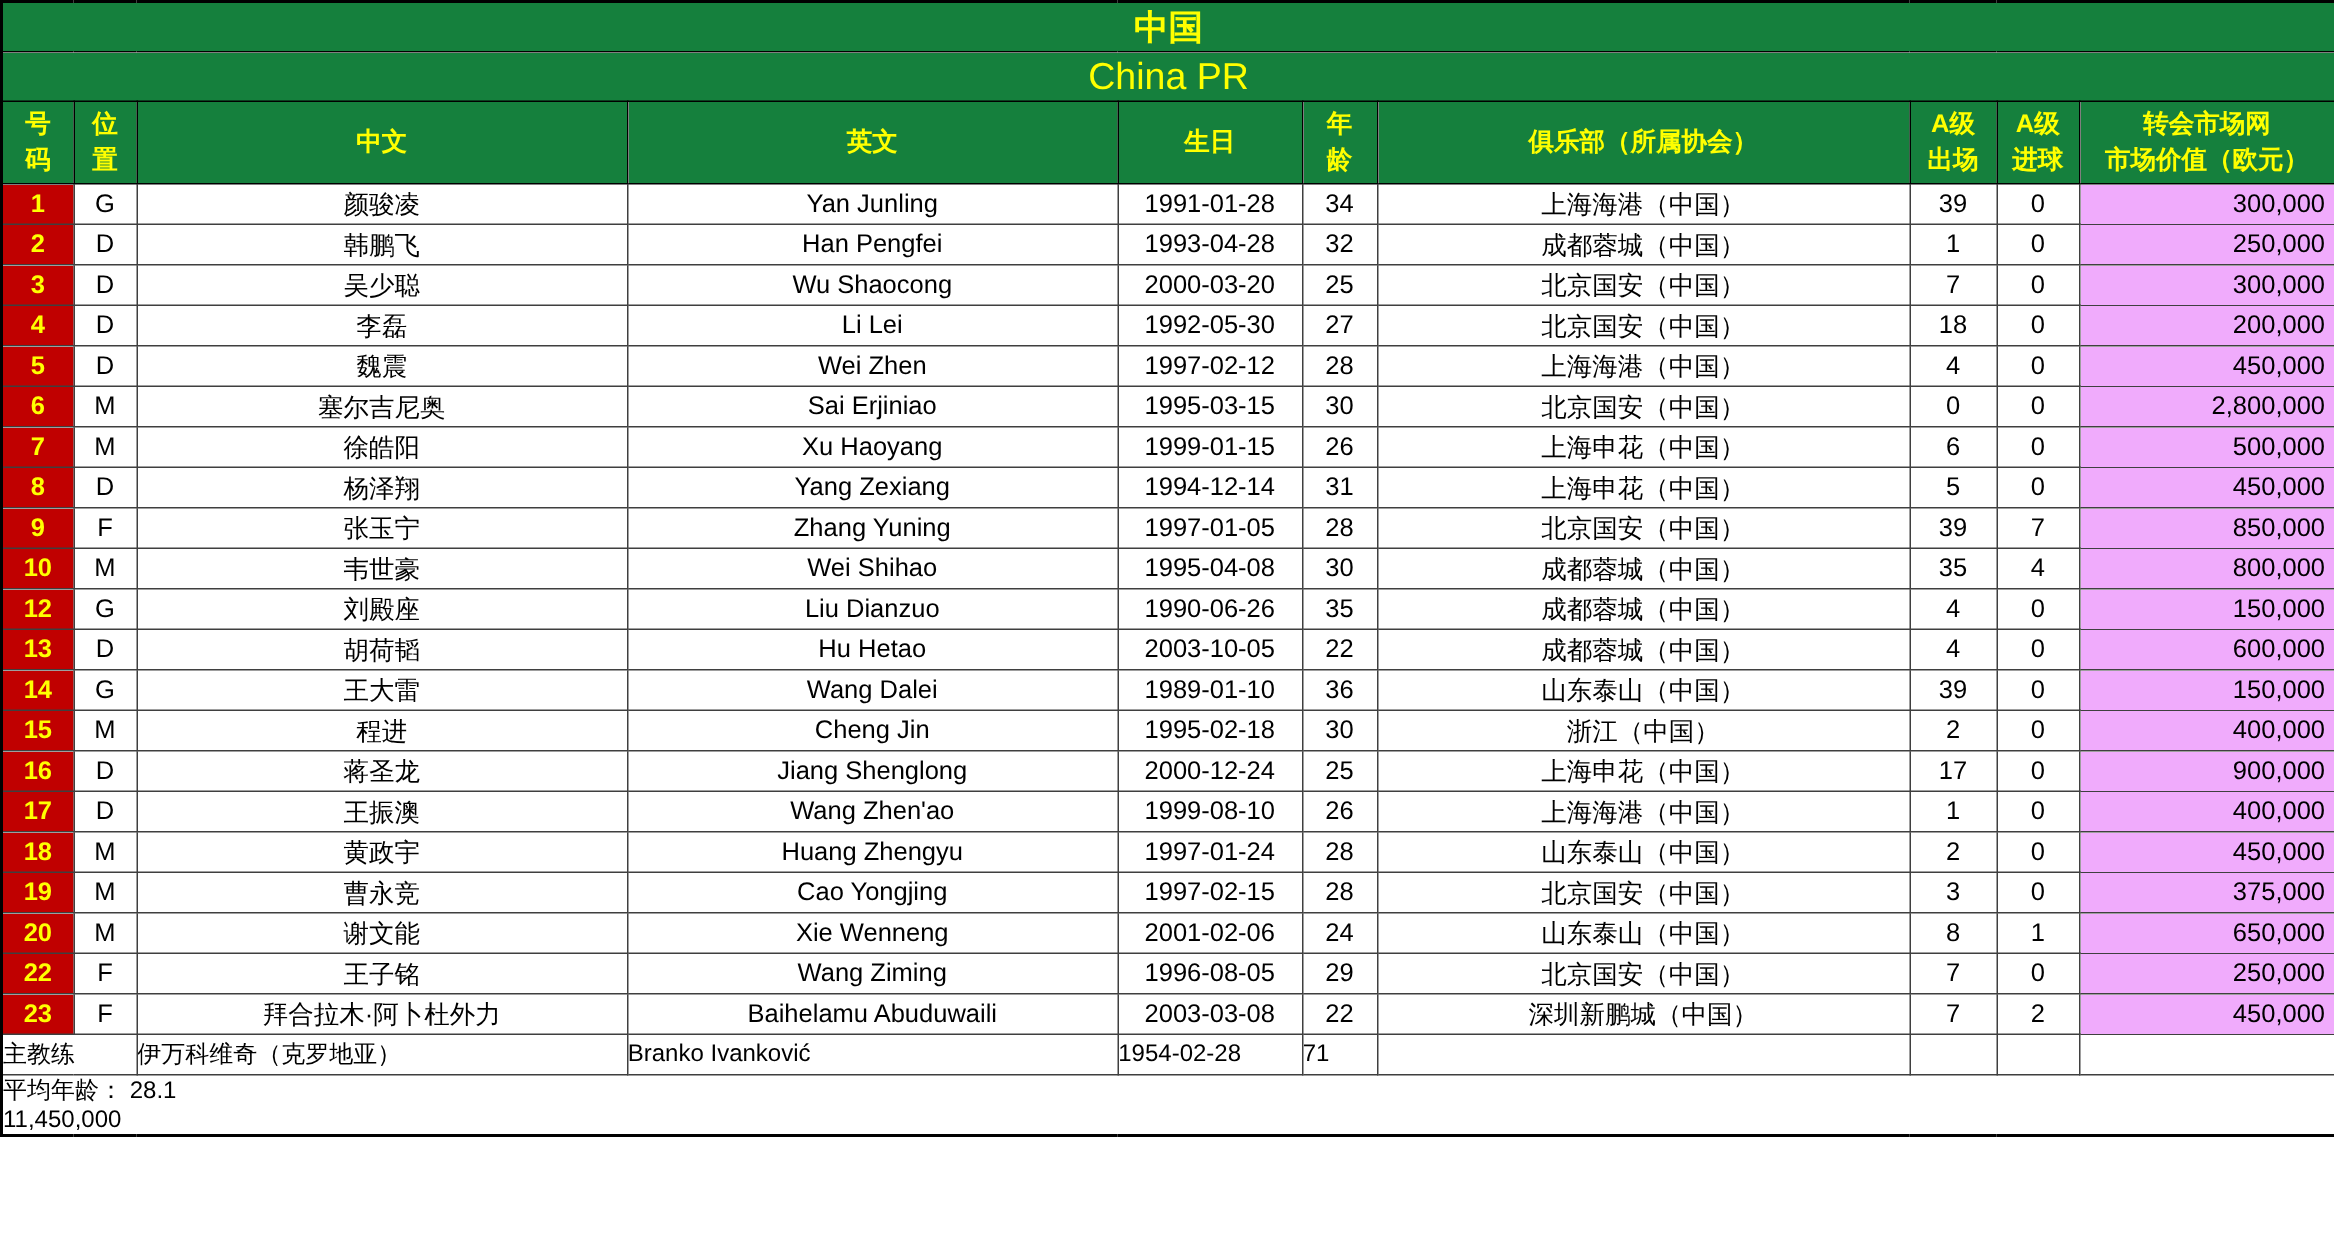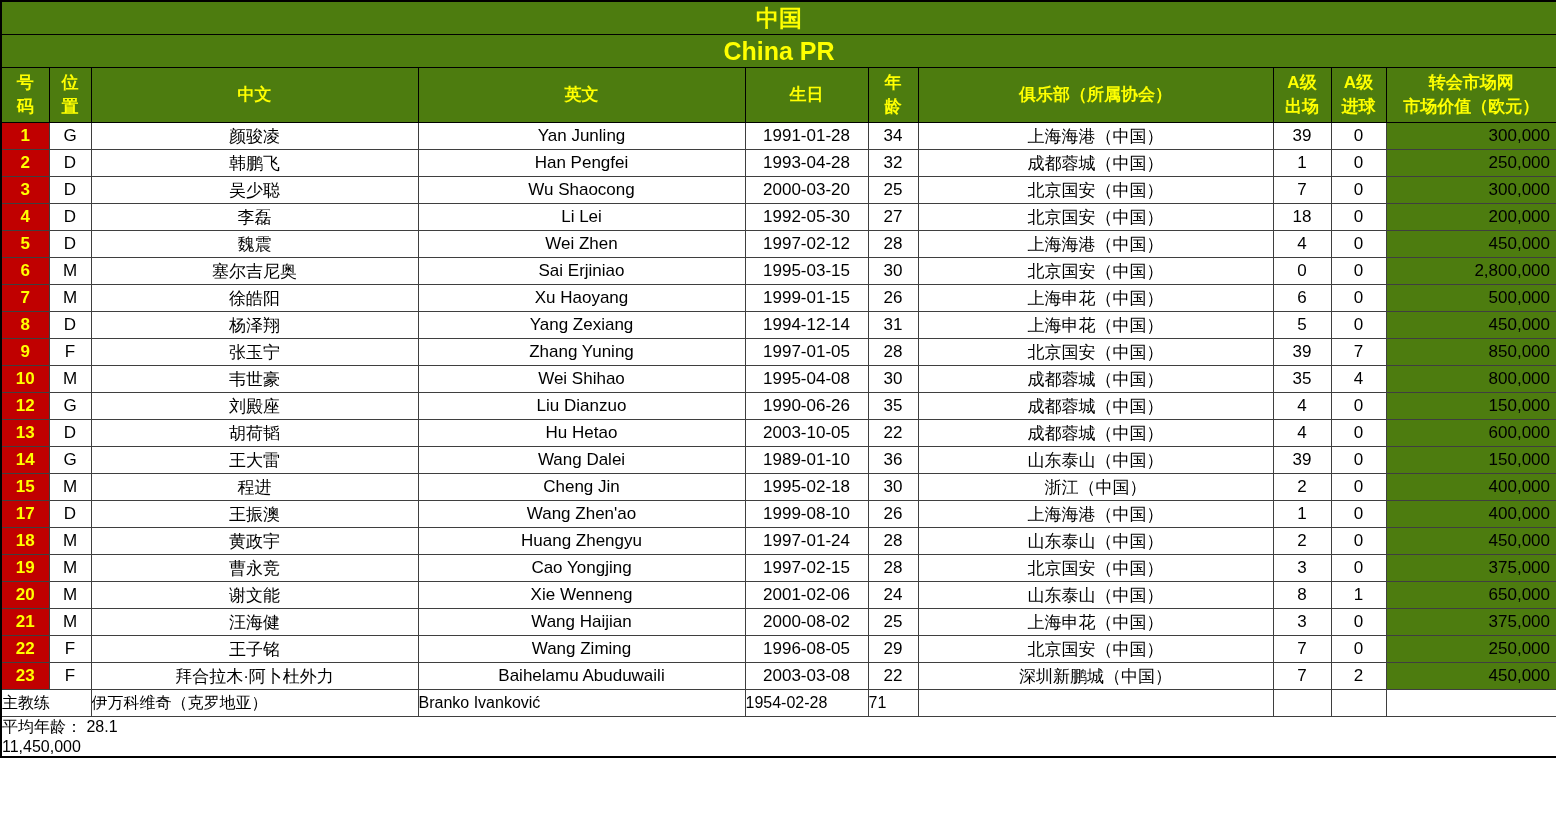--- a/index.html
+++ b/index.html
@@ -1,30 +1,30 @@
 <!DOCTYPE html>
 <html><head>
 <meta charset="utf-8">
 <style>
   html,body{margin:0;padding:0;background:#fff;}
   .page{position:relative;width:1556px;height:822px;background:#ffffff;overflow:hidden;
         font-family:"Liberation Sans","DejaVu Sans",sans-serif;}
   table.squad{border-collapse:collapse;table-layout:fixed;width:1556px;border:2px solid #000;}
   td,th{border:1px solid #3f3f3f;overflow:hidden;padding:0;}
   
-  thead td,thead th{background:#4d7c0f;color:#FFFF00;border-color:#000;}
+  thead td,thead th{background:#15803d;color:#FFFF00;border-color:#000;}
   tr.title-row td{height:32px;font-size:23px;font-weight:bold;text-align:center;}
-  tr.subtitle-row td{height:32px;font-size:25px;font-weight:bold;text-align:center;}
+  tr.subtitle-row td{height:32px;font-size:25px;font-weight:normal;text-align:center;}
   tr.cols-row th{height:54px;font-size:17px;font-weight:bold;text-align:center;
                  white-space:pre-line;line-height:1.4;}
   
   tbody tr{height:27px;}
   td.c{background:#fff;color:#000;font-size:17px;text-align:center;}
   td.num{background:#C00000;color:#FFFF00;font-weight:bold;font-size:17px;text-align:center;}
-  td.value{background:#4d7c0f;color:#000;font-size:17px;text-align:right;position:relative;
+  td.value{background:#f0abfc;color:#000;font-size:17px;text-align:right;position:relative;
            padding-right:6px;}
   .vbar{position:absolute;left:1px;top:2px;bottom:2px;
         background:linear-gradient(90deg,#FAAC38 0%,#FDD astonishing;}
   .vbar{background:linear-gradient(90deg,#FAAC38 0%,#FDD48B 55%,#FEF3DC 100%);
         border:1px solid #EFA23B;box-sizing:border-box;}
   .vtext{position:relative;z-index:1;}
   
   tr.coach-row{height:26px;}
   tr.coach-row td{background:#FFFF00;color:#000;font-size:17px;text-align:center;}
   tr.coach-row td.coach-label{background:#C00000;color:#FFFF00;font-weight:bold;}
@@ -247,20 +247,32 @@
           <td class="c">程进</td>
           <td class="c">Cheng Jin</td>
           <td class="c">1995-02-18</td>
           <td class="c">30</td>
           <td class="c">浙江（中国）</td>
           <td class="c">2</td>
           <td class="c">0</td>
           <td class="value"><div class="vbar" style="width: 13.3%;"></div><span class="vtext">400,000</span></td>
         </tr>
         <tr>
+          <td class="num">16</td>
+          <td class="c">D</td>
+          <td class="c">蒋圣龙</td>
+          <td class="c">Jiang Shenglong</td>
+          <td class="c">2000-12-24</td>
+          <td class="c">25</td>
+          <td class="c">上海申花（中国）</td>
+          <td class="c">17</td>
+          <td class="c">0</td>
+          <td class="value"><div class="vbar" style="width: 30%;"></div><span class="vtext">900,000</span></td>
+        </tr>
+        <tr>
           <td class="num">17</td>
           <td class="c">D</td>
           <td class="c">王振澳</td>
           <td class="c">Wang Zhen'ao</td>
           <td class="c">1999-08-10</td>
           <td class="c">26</td>
           <td class="c">上海海港（中国）</td>
           <td class="c">1</td>
           <td class="c">0</td>
           <td class="value"><div class="vbar" style="width: 13.3%;"></div><span class="vtext">400,000</span></td>
@@ -293,32 +305,20 @@
           <td class="num">20</td>
           <td class="c">M</td>
           <td class="c">谢文能</td>
           <td class="c">Xie Wenneng</td>
           <td class="c">2001-02-06</td>
           <td class="c">24</td>
           <td class="c">山东泰山（中国）</td>
           <td class="c">8</td>
           <td class="c">1</td>
           <td class="value"><div class="vbar" style="width: 21.7%;"></div><span class="vtext">650,000</span></td>
-        </tr>
-        <tr>
-          <td class="num">21</td>
-          <td class="c">M</td>
-          <td class="c">汪海健</td>
-          <td class="c">Wang Haijian</td>
-          <td class="c">2000-08-02</td>
-          <td class="c">25</td>
-          <td class="c">上海申花（中国）</td>
-          <td class="c">3</td>
-          <td class="c">0</td>
-          <td class="value"><div class="vbar" style="width: 12.5%;"></div><span class="vtext">375,000</span></td>
         </tr>
         <tr>
           <td class="num">22</td>
           <td class="c">F</td>
           <td class="c">王子铭</td>
           <td class="c">Wang Ziming</td>
           <td class="c">1996-08-05</td>
           <td class="c">29</td>
           <td class="c">北京国安（中国）</td>
           <td class="c">7</td>

